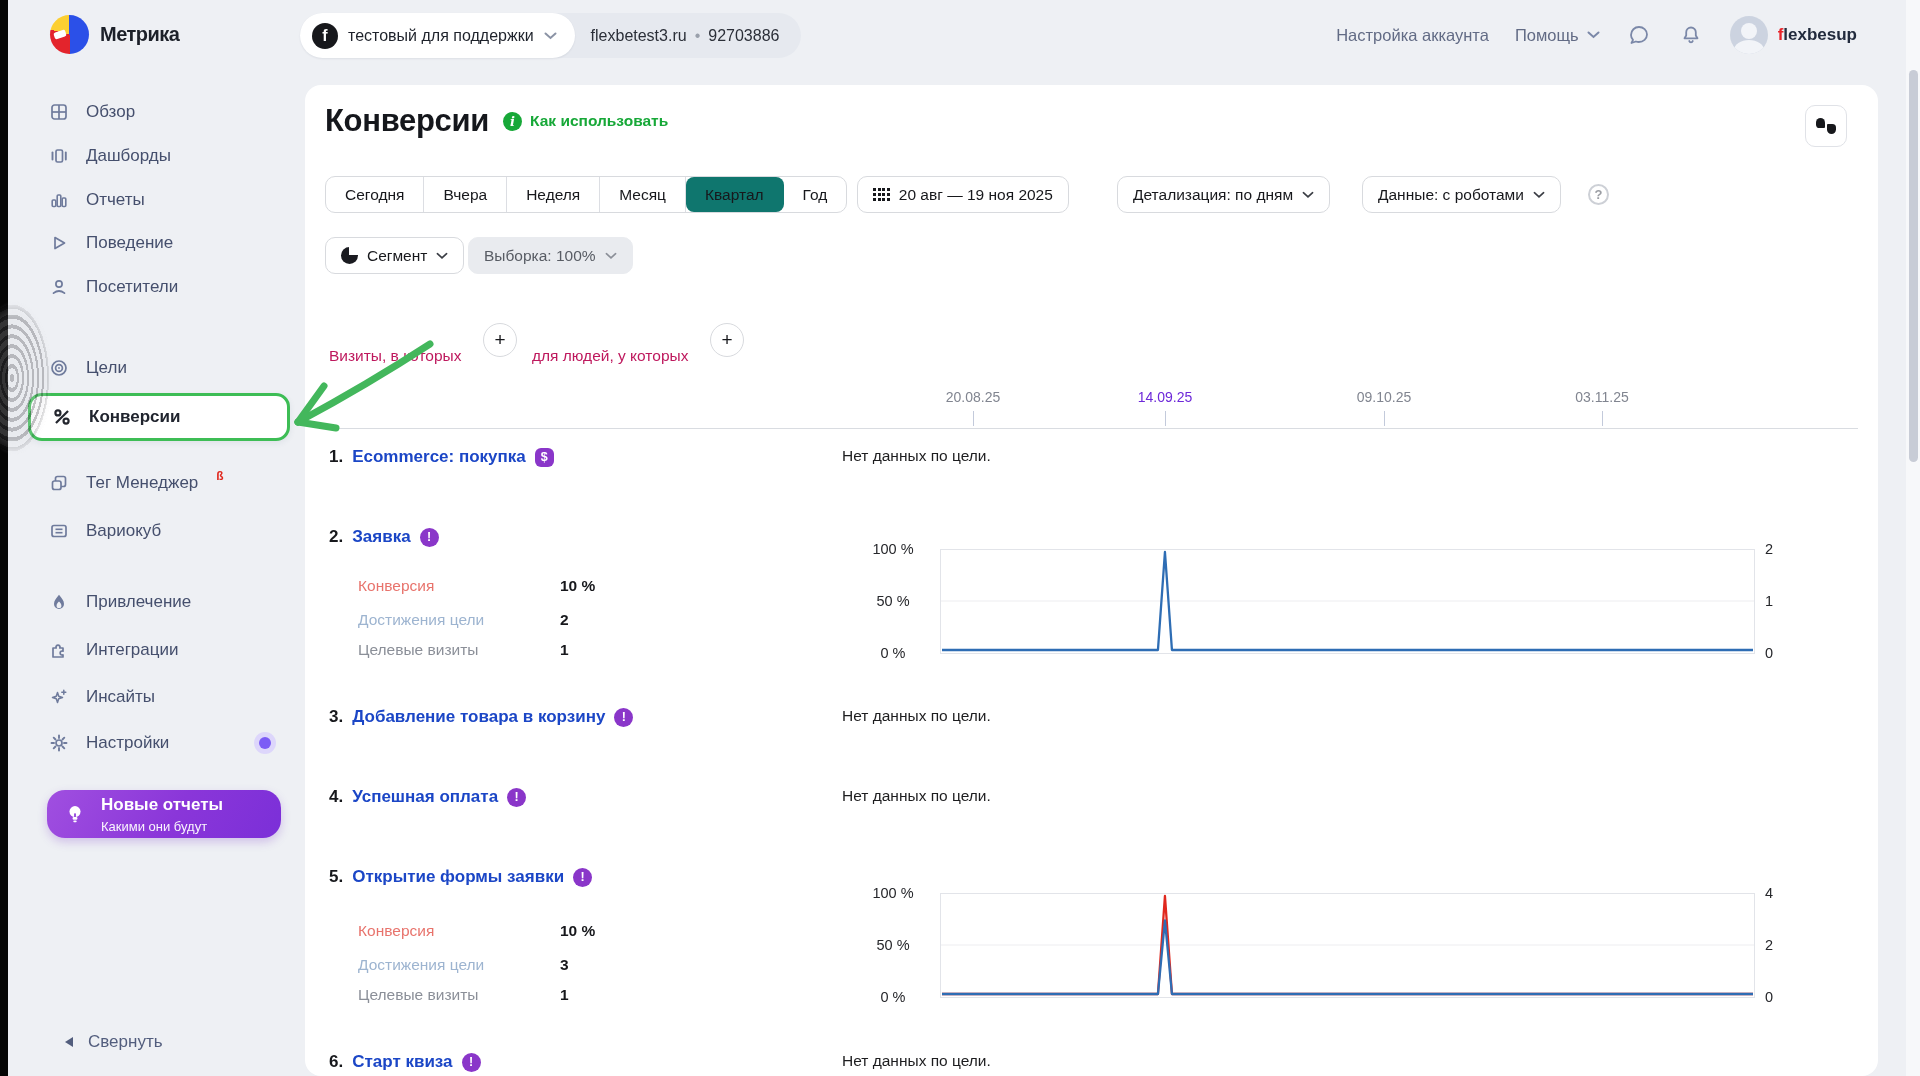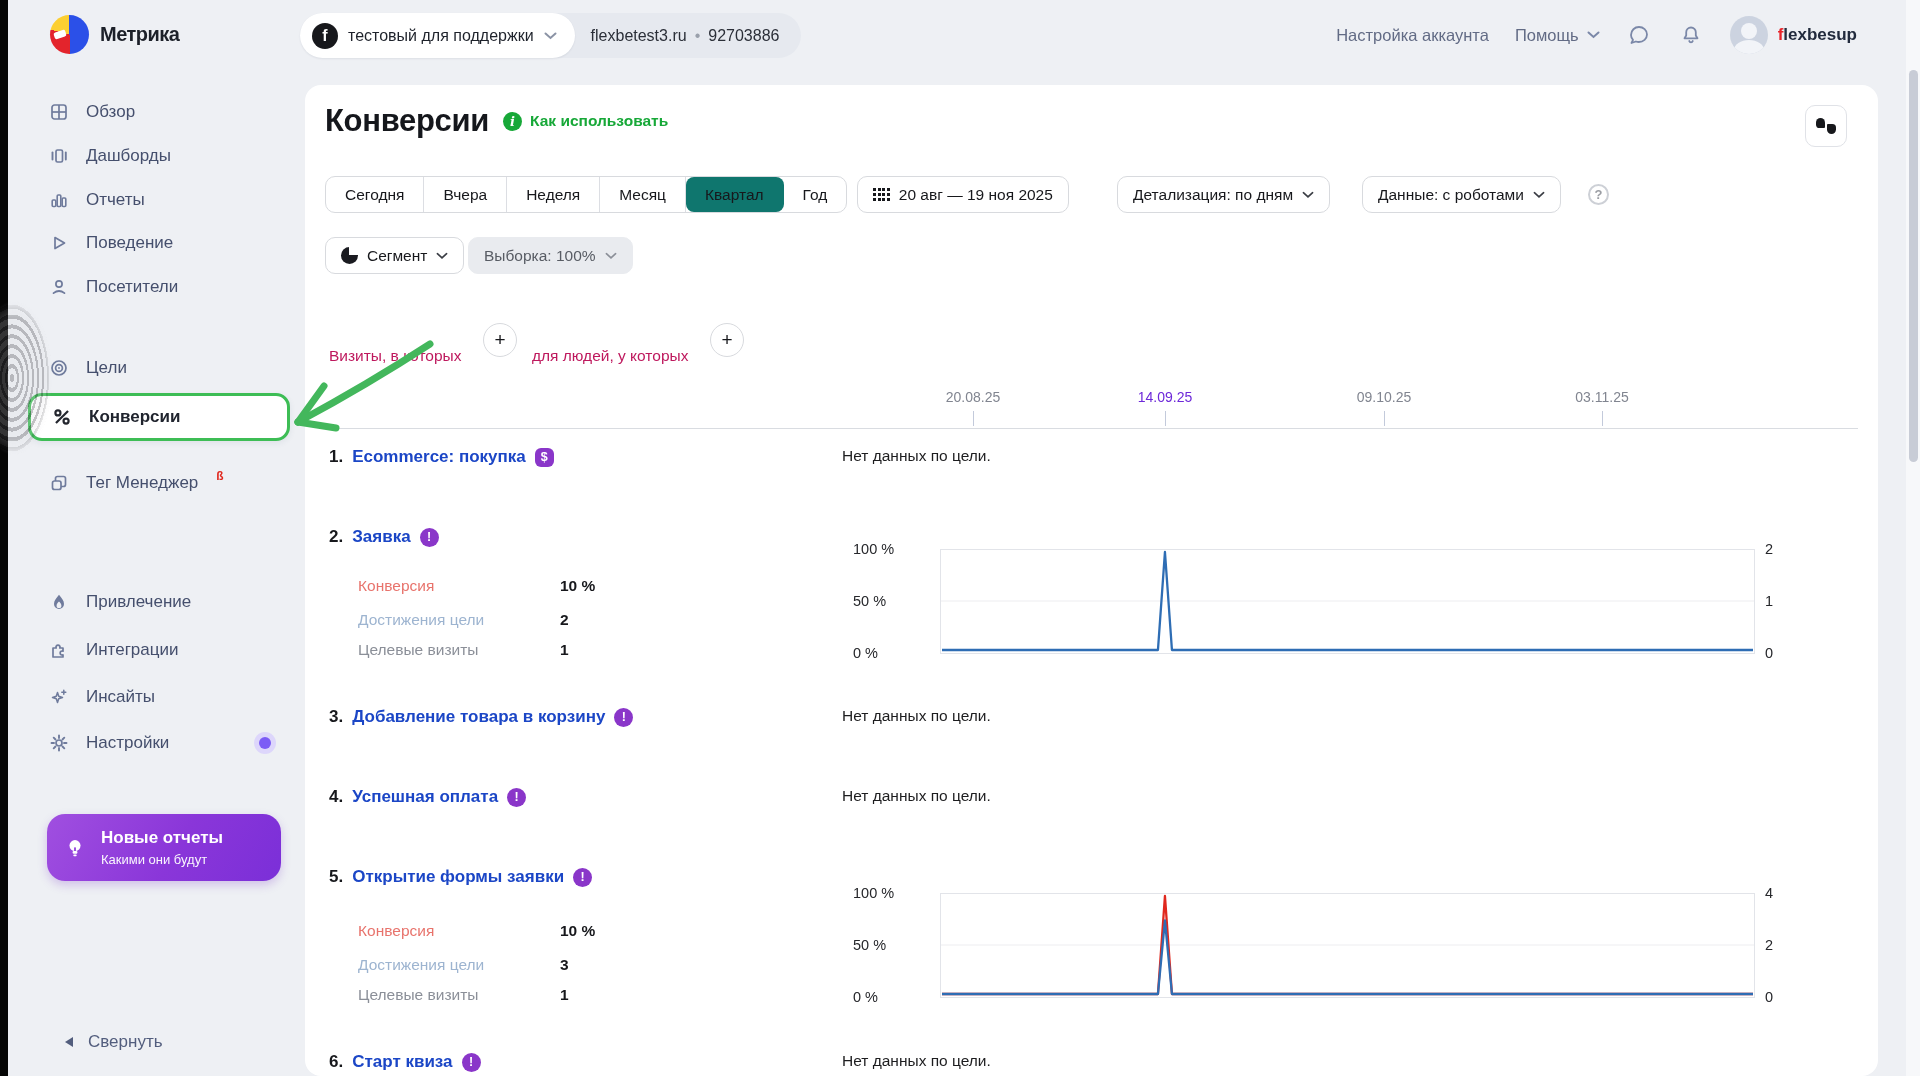--- a/index.html
+++ b/index.html
@@ -51,21 +51,21 @@
   .sidebar { position:absolute; left:8px; top:70px; width:300px; bottom:0; }
   .side-item { position:absolute; left:20px; width:262px; height:36px; display:flex; align-items:center; gap:16px; padding-left:20px; cursor:pointer; border-radius:12px; }
   .side-icon { width:22px; height:22px; display:flex; align-items:center; justify-content:center; flex:0 0 22px; }
   .side-label { font-size:17px; color:#454f6d; white-space:nowrap; }
   .side-item.active { height:48px; background:#fff; border:3px solid #3dbd55; box-shadow:0 2px 6px rgba(40,60,90,.08); border-radius:14px; }
   .side-item.active .side-label { font-weight:700; color:#20242e; }
   .sup-beta { color:#e0281e; font-size:12px; font-weight:700; position:relative; top:-7px; left:2px; }
   .dot-badge { margin-left:auto; margin-right:14px; width:22px; height:22px; border-radius:50%; background:#ddd6fb; display:flex; align-items:center; justify-content:center; }
   .dot-badge::after { content:""; width:12px; height:12px; border-radius:50%; background:#7c5cf5; }
   .new-reports {
-    position:absolute; left:39px; top:744px; width:234px; height:67px; border-radius:18px;
+    position:absolute; left:39px; top:720px; width:234px; height:48px; border-radius:18px;
     background:linear-gradient(120deg,#a04fe0 0%, #8a36d9 55%, #7b2fd8 100%);
     color:#fff; display:flex; align-items:center; gap:14px; padding-left:16px; cursor:pointer;
     box-shadow:0 4px 10px rgba(120,50,200,.25);
   }
   .nr-text .nr-title { font-size:17px; font-weight:700; }
   .nr-text .nr-sub { font-size:13px; margin-top:4px; opacity:.95; }
   .collapse { position:absolute; left:56px; top:962px; display:flex; align-items:center; gap:14px; cursor:pointer; }
   .collapse-label { font-size:17px; color:#525d7d; }
 
   
@@ -115,21 +115,21 @@
   .g-num { font-size:17px; font-weight:700; color:#17181c; }
   .g-title { font-size:17px; font-weight:700; color:#1b46c6; cursor:pointer; }
   .g-badge { width:19px; height:19px; border-radius:50%; background:#8a36c9; color:#fff; font-size:12.5px; font-weight:700; display:flex; align-items:center; justify-content:center; }
   .g-badge.sq { border-radius:6px; }
   .nodata { position:absolute; left:537px; top:2px; font-size:15.5px; color:#1d1d1f; }
   .stat-label { position:absolute; left:53px; font-size:15.5px; }
   .stat-label.conv { color:#e8736c; } .stat-label.ach { color:#9db4d0; } .stat-label.vis { color:#8b8f98; }
   .stat-value { position:absolute; left:255px; font-size:15.5px; font-weight:600; color:#17181c; }
   .chart-box { position:absolute; left:635px; width:815px; height:105px; }
   .ax { position:absolute; font-size:14.5px; color:#26272b; }
-  .ax.l { left:548px; width:80px; text-align:left; }
+  .ax.l { left:548px; width:80px; text-align:center; }
   .ax.r { left:1460px; }
 
   
   .anno-arrow { position:absolute; left:262px; top:332px; z-index:95; pointer-events:none; }
 
   
   .scroll-track { position:absolute; right:0; top:0; width:14px; height:100%; background:#f7f8fa; z-index:96; }
   .scroll-thumb { position:absolute; right:2px; top:70px; width:9px; height:392px; border-radius:5px; background:#c8ccd6; }
 
   svg { display:block; }
@@ -254,20 +254,30 @@
   </div>
   <div class="side-item" style="top:395px">
     <span class="side-icon">
         <svg width="20" height="20" viewBox="0 0 20 20">
           <rect x="6.5" y="3.5" width="10" height="10" rx="2" fill="none" stroke="#6f7b9c" stroke-width="1.7"></rect>
           <rect x="3.5" y="8" width="8.5" height="8.5" rx="2" fill="#eef0f4" stroke="#6f7b9c" stroke-width="1.7"></rect>
         </svg>
       </span>
     <span class="side-label">Тег Менеджер</span>
     <span class="sup-beta">ß</span>
+  </div>
+  <div class="side-item" style="top:443px">
+    <span class="side-icon">
+        <svg width="20" height="20" viewBox="0 0 20 20">
+          <rect x="3" y="4.5" width="14" height="11" rx="2" fill="none" stroke="#6f7b9c" stroke-width="1.7"></rect>
+          <line x1="6.5" y1="8.3" x2="13.5" y2="8.3" stroke="#6f7b9c" stroke-width="1.6"></line>
+          <line x1="6.5" y1="11.7" x2="13.5" y2="11.7" stroke="#6f7b9c" stroke-width="1.6"></line>
+        </svg>
+      </span>
+    <span class="side-label">Вариокуб</span>
   </div>
   <div class="side-item" style="top:514px">
     <span class="side-icon">
         <svg width="20" height="20" viewBox="0 0 20 20">
           <path d="M10 2.8 C12.8 6.4 15 8.6 15 12 A5 5 0 0 1 5 12 C5 8.6 7.2 6.4 10 2.8 Z M10 16 A2.4 2.4 0 0 0 12.4 13.4 C12.4 11.8 11 10.8 10 9.6 C9 10.8 7.6 11.8 7.6 13.4 A2.4 2.4 0 0 0 10 16 Z" fill="#6f7b9c" fill-rule="evenodd"></path>
         </svg>
       </span>
     <span class="side-label">Привлечение</span>
   </div>
   <div class="side-item" style="top:562px">

